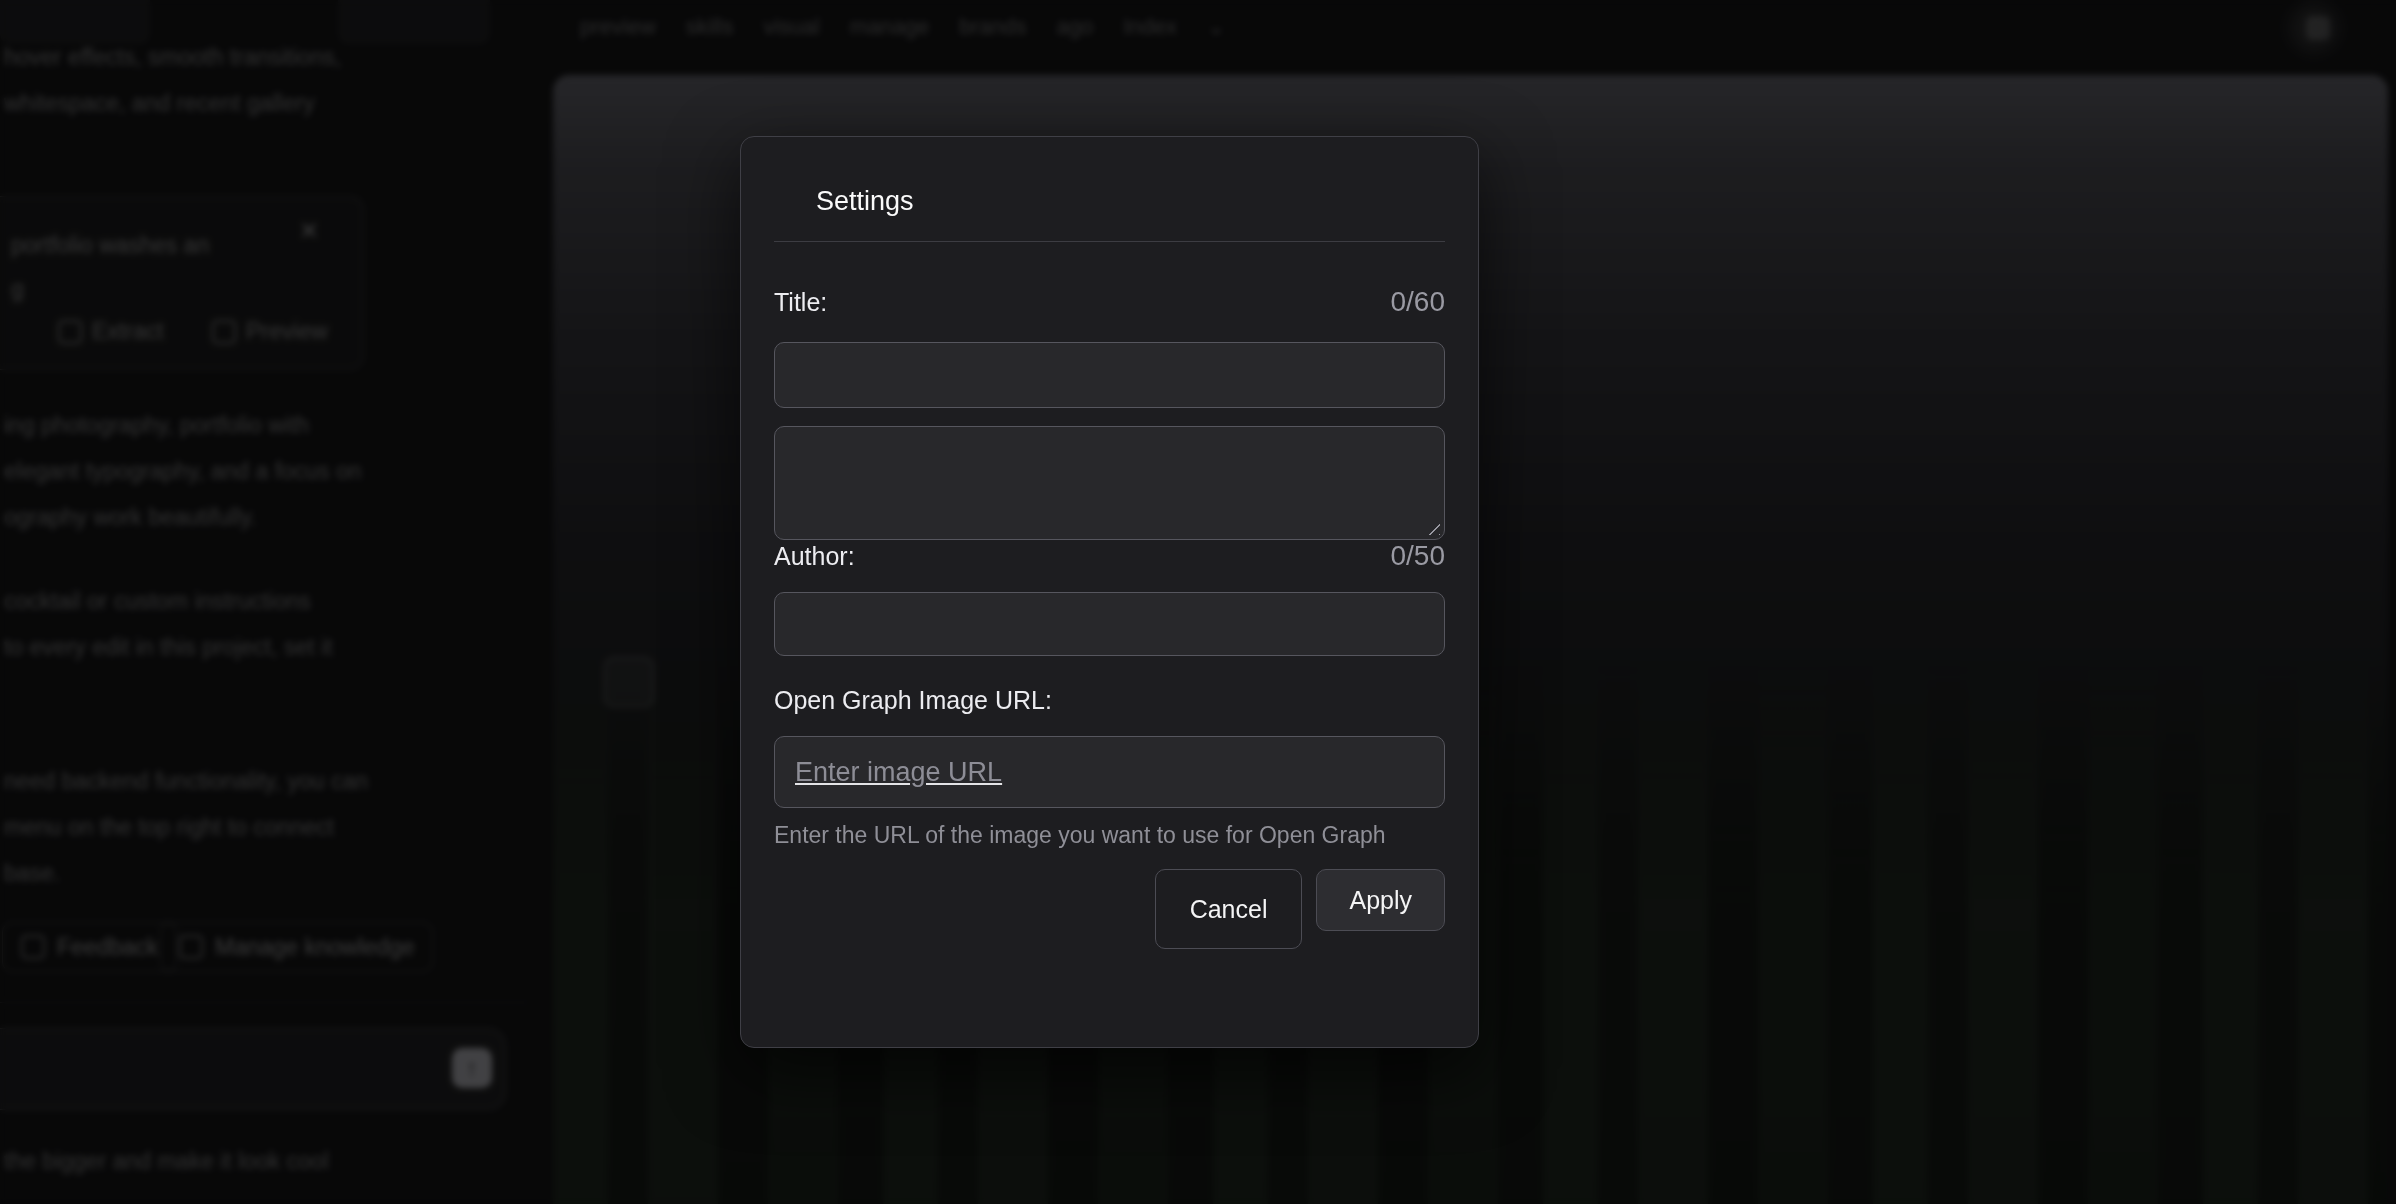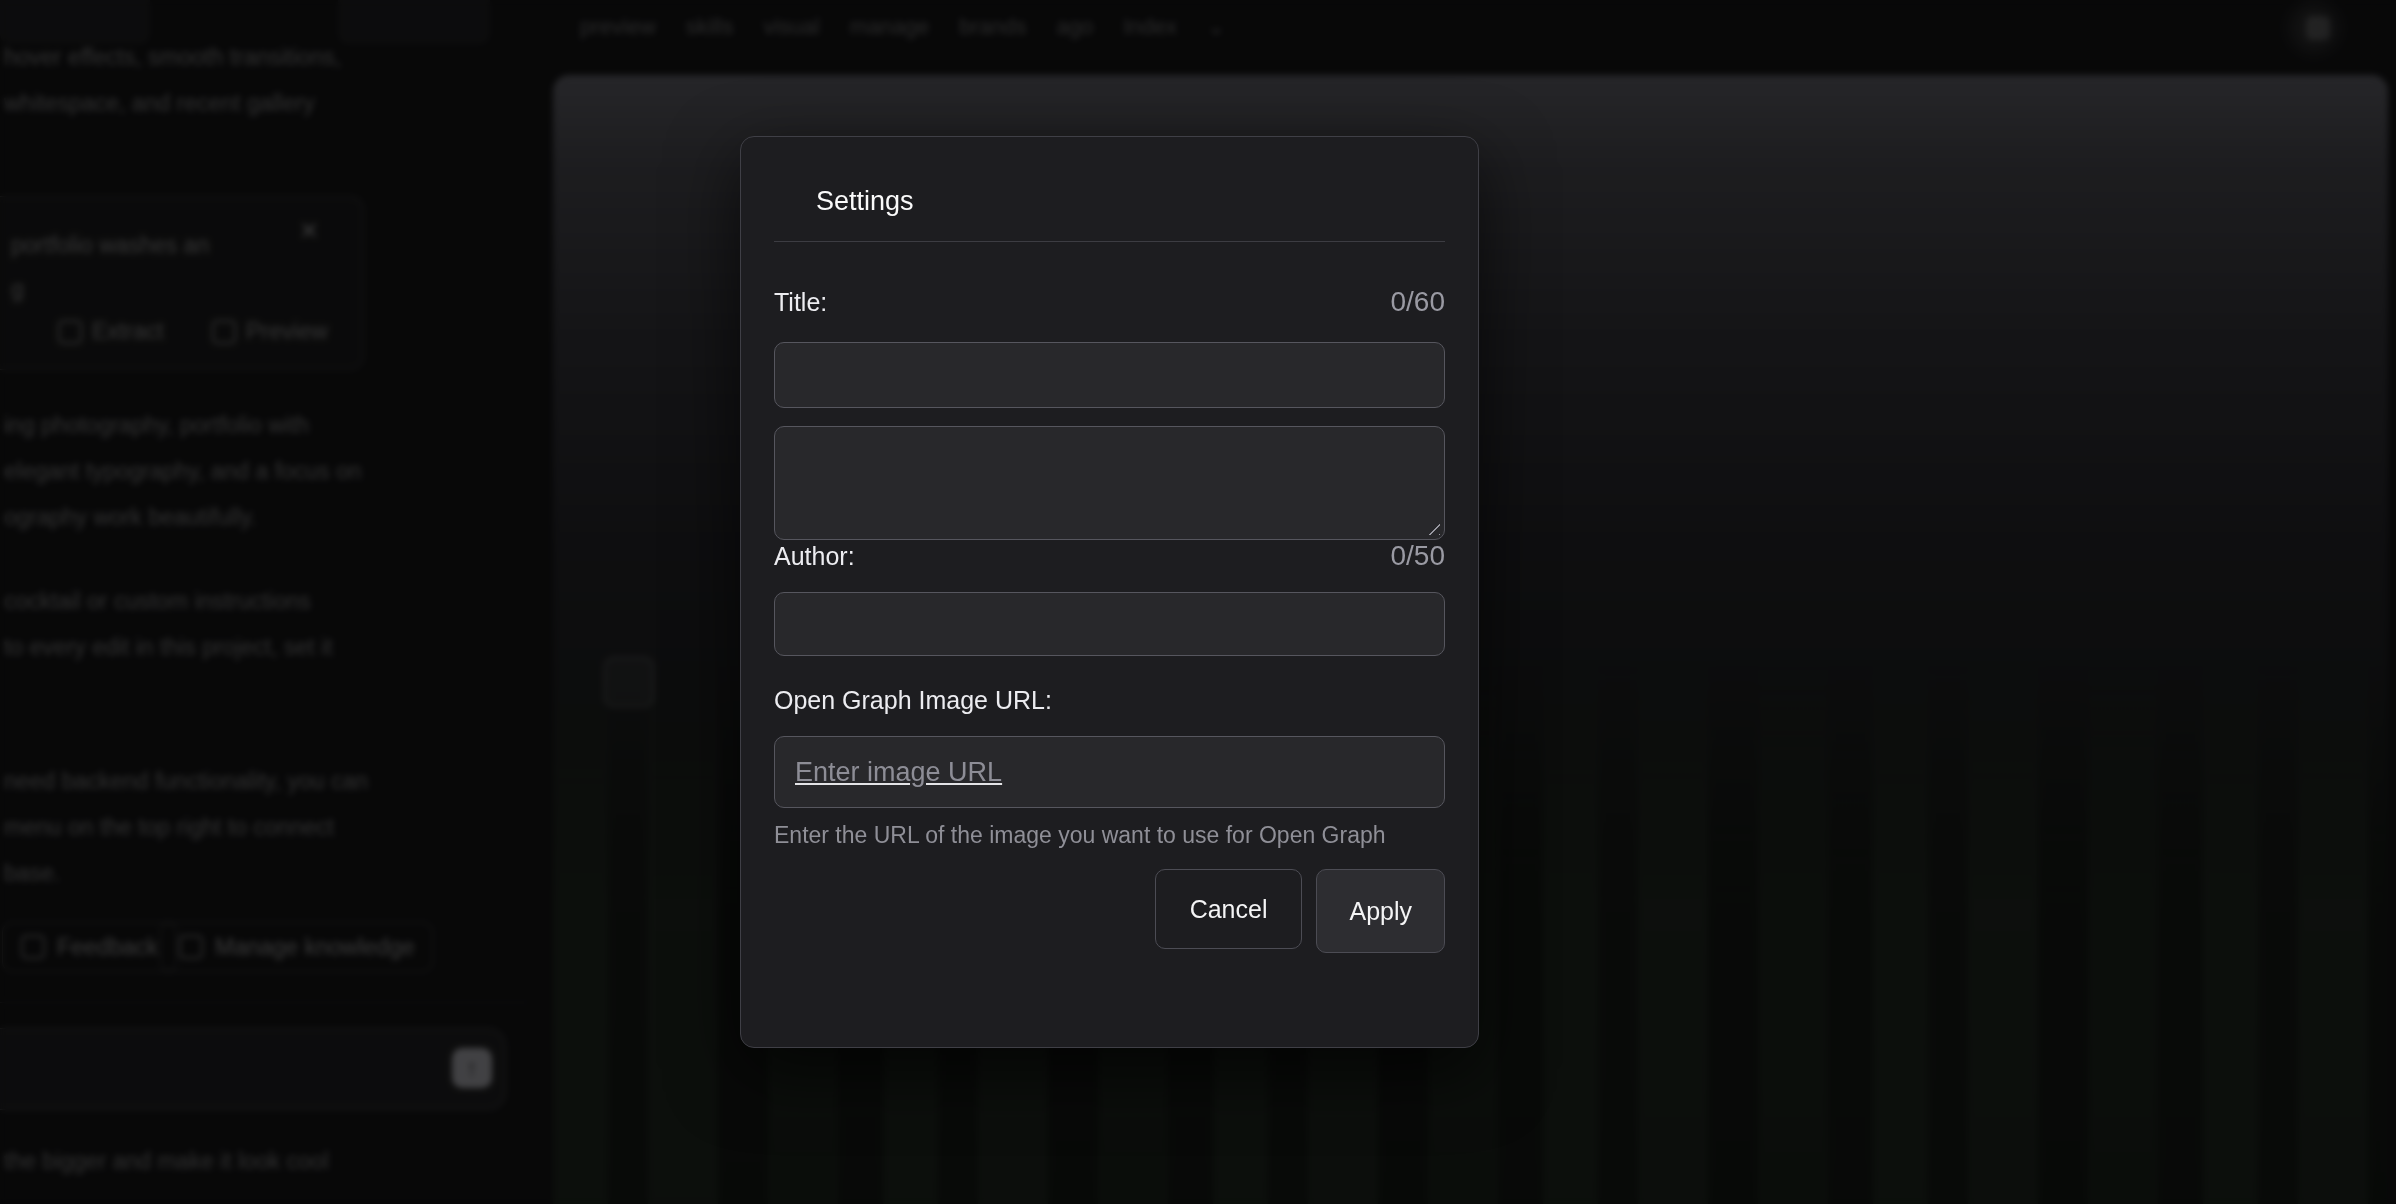--- a/index.html
+++ b/index.html
@@ -89,21 +89,21 @@
   .resize-handle{position:absolute;right:5px;bottom:5px;width:13px;height:13px;
          background:repeating-linear-gradient(135deg,transparent 0 2.5px,
                     #9a9aa3 2.5px 4.5px,transparent 4.5px 7.5px);
          clip-path:polygon(100% 0,100% 100%,0 100%);}
   .helper-text{margin-top:13px;font-size:23px;line-height:28px;color:#8f8f97;}
   .btn-row{margin-top:20px;display:flex;justify-content:flex-end;gap:14px;}
   .btn{height:60px;border-radius:10px;font-size:25px;color:#f4f4f5;
        display:flex;align-items:center;justify-content:center;cursor:pointer;
        font-family:"Liberation Sans",sans-serif;}
   .btn-cancel{background:transparent;border:1px solid #4c4c54;padding:9px 34px;}
-  .btn-apply{background:#2d2d31;border:1px solid #4c4c54;padding:11px 32px;}
+  .btn-apply{background:#2d2d31;border:1px solid #4c4c54;padding:0 32px;}
 </style>
 </head>
 <body>
 
 <div id="app">
 
   <div id="bg">
 
     <div class="tab-blob" style="left:0;width:150px"></div>
     <div class="tab-blob" style="left:338px;width:152px"></div>

